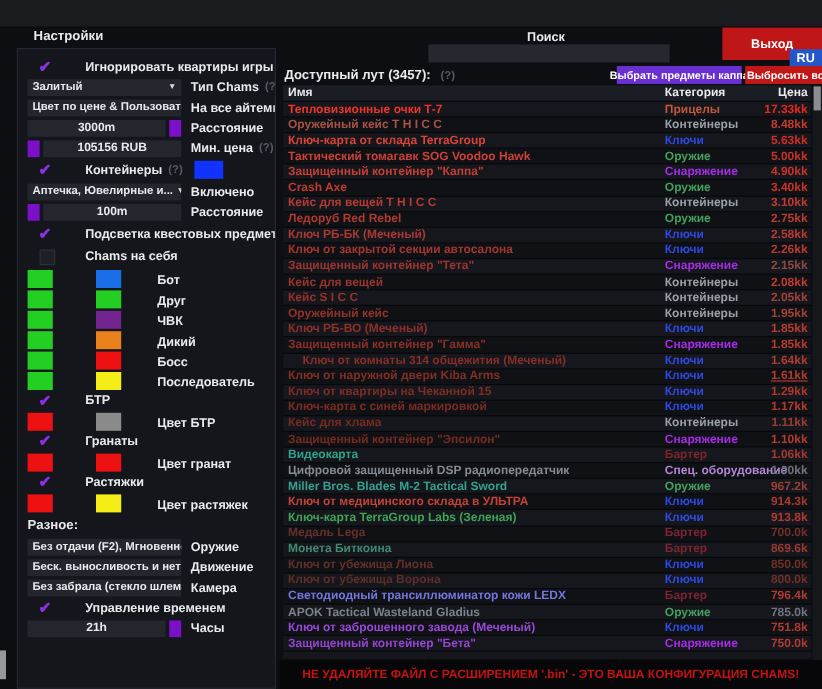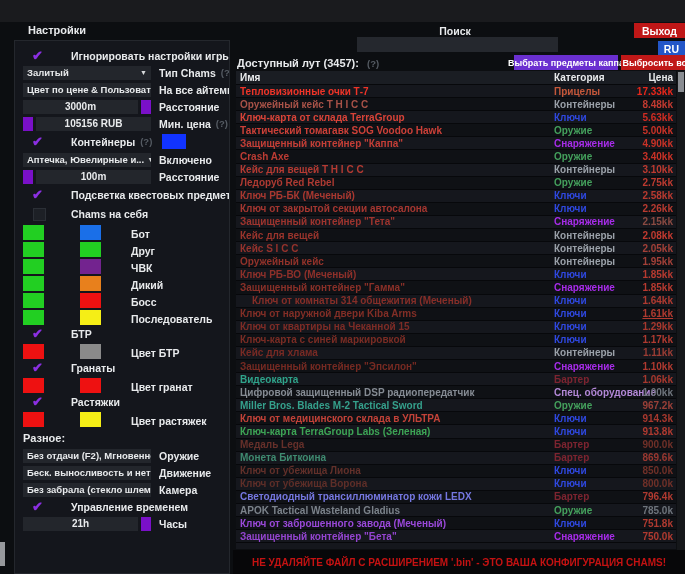--- a/index.html
+++ b/index.html
@@ -28,21 +28,21 @@
   .sect { font-size:11px; margin:5px 0 4px 0; }
   .psw { width:21px; height:15px; flex:none; }
   .psw2 { margin-left:36px; }
   .plbl { margin-left:30px; font-size:10.5px; white-space:nowrap; }
   .mini-sw { width:24px; height:15px; margin-left:10px; flex:none; }
   
   .search-label { position:absolute; left:0; top:25px; width:910px; text-align:center; font-size:10.5px; }
   .search-input { position:absolute; left:357px; top:37px; width:201px; height:15px; background:#25282e; }
   .btn { position:absolute; color:#fff; font-size:10.5px; display:flex; align-items:center;
     justify-content:center; white-space:nowrap; }
-  .btn-exit { top:23px; right:0; height:15px; padding:0 8px; background:#bf1717; }
+  .btn-exit { top:23px; right:0; height:27px; padding:0 24px; background:#bf1717; }
   .btn-lang { top:41px; right:0; height:15px; padding:0 6px; background:#2356c8; }
   .loot-title { position:absolute; left:237px; top:57px; font-size:11px; }
   .btn-kappa { left:514px; top:55px; width:104px; height:15px; background:#6a2fd0; font-size:9px; }
   .btn-drop { left:621px; top:55px; width:72px; height:15px; background:#c01818; font-size:9px; }
   
   .table { position:absolute; left:236px; top:71px; width:440px; }
   .thead { display:flex; align-items:center; height:14px; background:#1a1d23; font-size:10px;
     border-bottom:1px solid #07080b; }
   .trow { display:flex; align-items:center; height:13.1px; font-size:10px;
     border-bottom:1px solid #07080b; }
@@ -63,21 +63,21 @@
 <body>
 
 <div class="titlebar"></div>
 
 <div class="settings-title">Настройки</div>
 
 <div class="left-panel">
 
   <div class="row">
     <span class="cb on"></span>
-    <span class="cb-lbl">Игнорировать настройки игры</span>
+    <span class="cb-lbl">Игнорировать квартиры игры</span>
 
   </div>
 
   <div class="row">
     <div class="ctl-area">
       <div class="dd">
         <span>Залитый</span>
         <span class="caret">▼</span>
       </div>
     </div>
@@ -412,21 +412,21 @@
         <span class="c-price" style="color: rgb(168, 56, 46);">914.3k</span>
       </div>
       <div class="trow">
         <span class="c-name" style="color: rgb(61, 164, 85);">Ключ-карта TerraGroup Labs (Зеленая)</span>
         <span class="c-cat" style="color: rgb(47, 72, 224);">Ключи</span>
         <span class="c-price" style="color: rgb(176, 58, 48);">913.8k</span>
       </div>
       <div class="trow">
         <span class="c-name" style="color: rgb(102, 48, 42);">Медаль Lega</span>
         <span class="c-cat" style="color: rgb(125, 36, 48);">Бартер</span>
-        <span class="c-price" style="color: rgb(112, 48, 40);">900.0k</span>
+        <span class="c-price" style="color: rgb(112, 48, 40);">700.0k</span>
       </div>
       <div class="trow">
         <span class="c-name" style="color: rgb(63, 138, 112);">Монета Биткоина</span>
         <span class="c-cat" style="color: rgb(125, 36, 48);">Бартер</span>
         <span class="c-price" style="color: rgb(154, 56, 48);">869.6k</span>
       </div>
       <div class="trow">
         <span class="c-name" style="color: rgb(98, 48, 42);">Ключ от убежища Лиона</span>
         <span class="c-cat" style="color: rgb(47, 72, 224);">Ключи</span>
         <span class="c-price" style="color: rgb(112, 48, 40);">850.0k</span>

